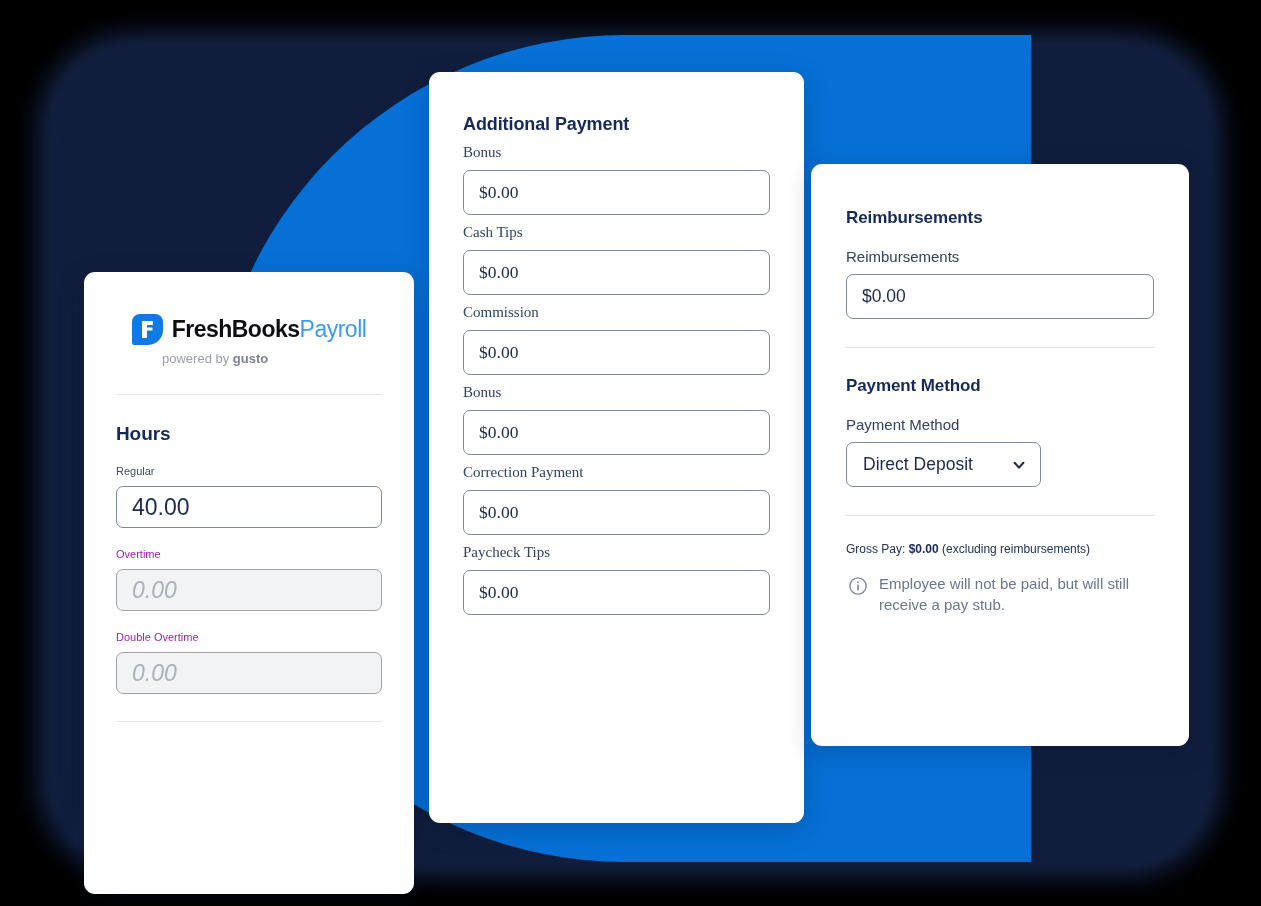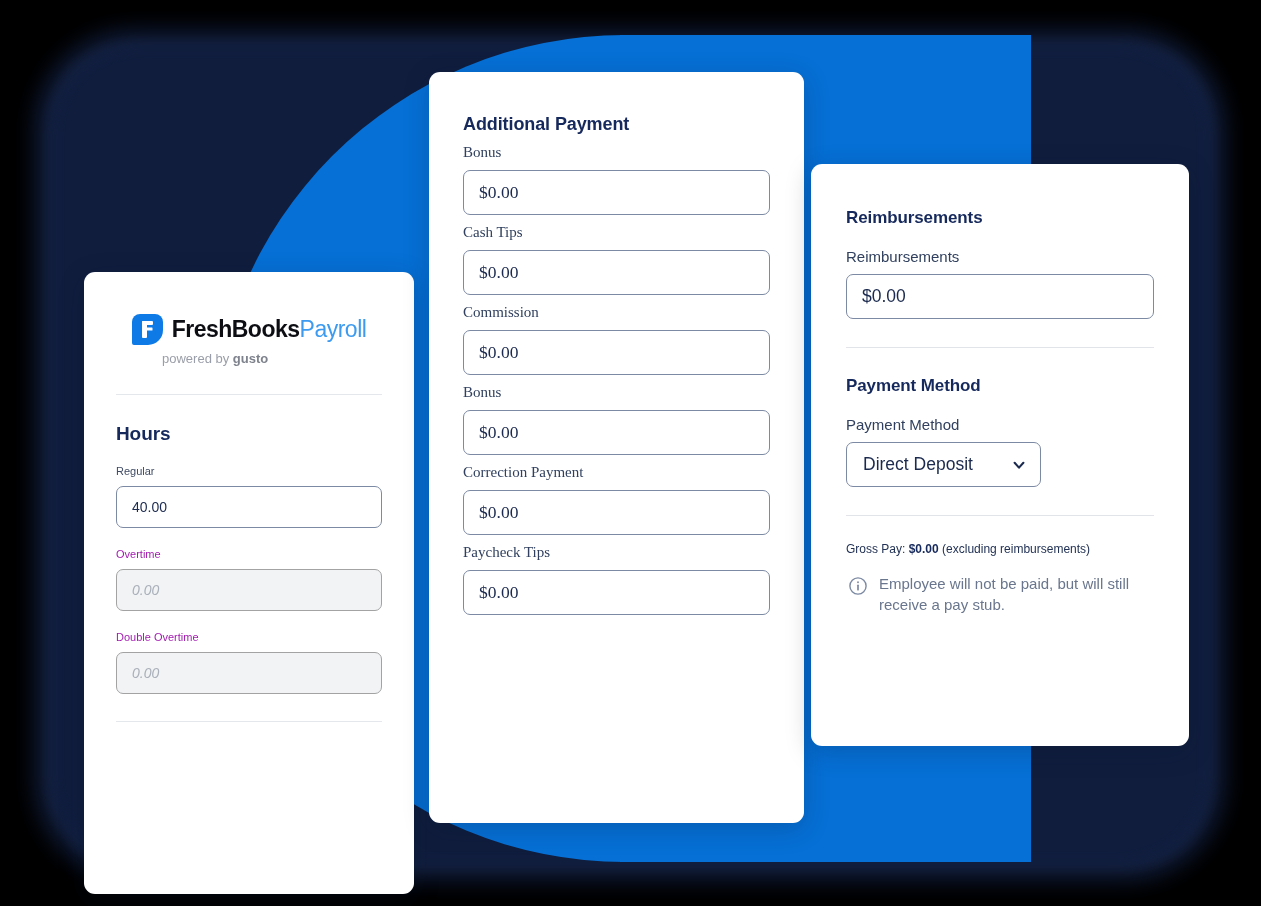--- a/index.html
+++ b/index.html
@@ -175,21 +175,21 @@
   #card-reimb .field-label { font-size: 15px; color: #30405e; }
   .field-label.muted { color: #a21caf; }
 
   .input {
     height: 42px;
     border: 1.5px solid #7d8aa3;
     border-radius: 7px;
     display: flex;
     align-items: center;
     padding: 0 15px;
-    font-size: 14px;
+    font-size: 23px;
     color: #1b2a4e;
     background: #ffffff;
   }
   #card-earn .input  { height: 45px; font-size: 17.5px; }
   #card-reimb .input { height: 45px; font-size: 17.5px; }
 
   .input.disabled {
     border: 1px solid #a3a3a3;
     background: #f1f3f5;
     color: #aab0ba;

